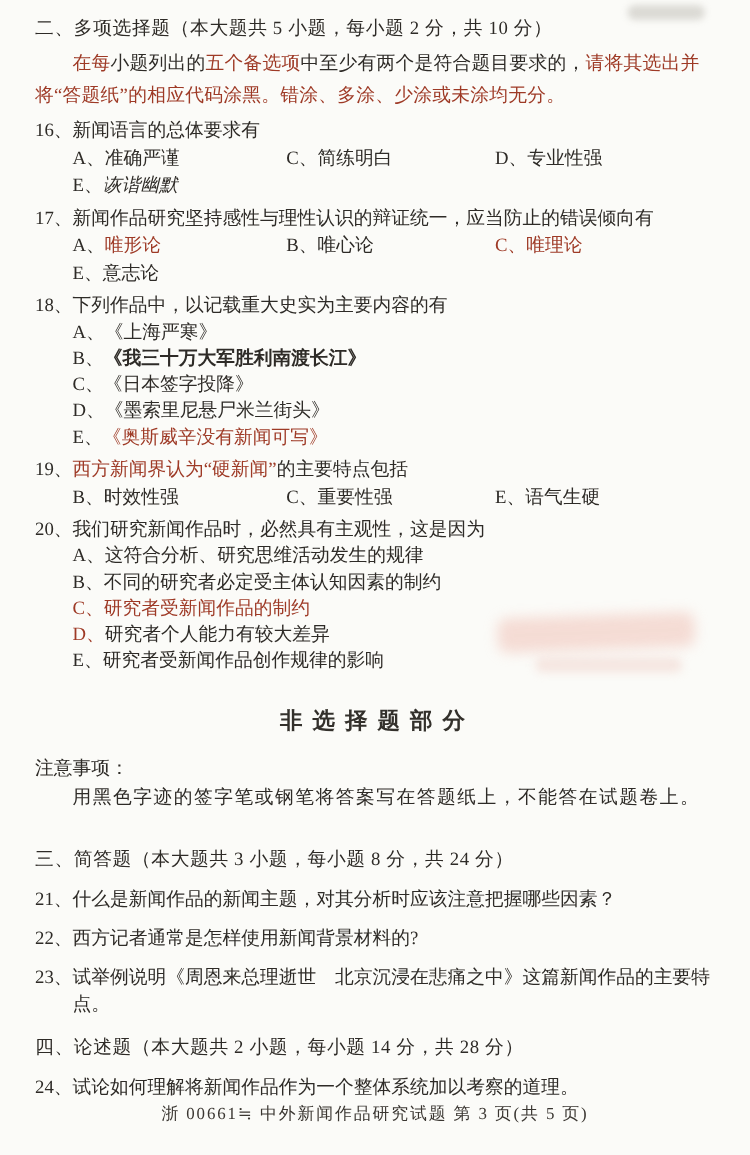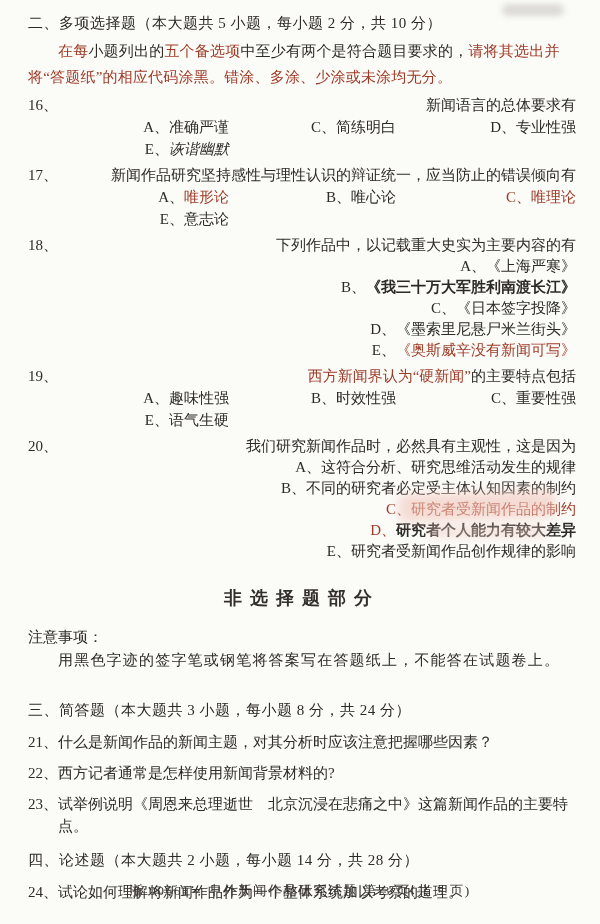--- a/index.html
+++ b/index.html
@@ -5,21 +5,21 @@
   html,body{margin:0;padding:0;background:#e9e9e6;}
   .page{
     position:relative;width:600px;height:924px;margin:0 auto;
     background:#fbfbf8;box-sizing:border-box;
     padding:12px 24px 0 28px;overflow:hidden;
     font-family:"Liberation Serif","DejaVu Serif",serif;
     font-size:15px;color:#2e2b27;
   }
   .heading{line-height:23px;letter-spacing:.5px;}
   .instruction{margin:3px 0 0;line-height:26px;text-indent:2em;letter-spacing:.2px;}
-  .question{margin-top:4px;text-align:right;}
+  .question{margin-top:4px;}
   .qrow{display:flex;line-height:22px;}
   .qnum{min-width:30px;flex:none;}
   .qstem{flex:1;}
   .opt-grid{display:grid;grid-template-columns:171px 167px auto;margin-left:30px;}
   .opt{line-height:22px;}
   .opt-row{margin-left:30px;line-height:21px;}
   .subheader{text-align:center;font-size:18px;font-weight:600;letter-spacing:8px;margin:24px 0 0;color:#33302b;}
   .notice{margin-top:16px;}
   .notice-label{line-height:22px;}
   .notice-body{text-indent:2em;line-height:25px;letter-spacing:1.2px;}
@@ -76,35 +76,34 @@
         <div class="opt-row"><span class="seg" style="color: rgb(46, 43, 39);">C、</span><span class="seg" style="color: rgb(46, 43, 39);">《日本签字投降》</span></div>
         <div class="opt-row"><span class="seg" style="color: rgb(46, 43, 39);">D、</span><span class="seg" style="color: rgb(46, 43, 39);">《墨索里尼悬尸米兰街头》</span></div>
         <div class="opt-row"><span class="seg" style="color: rgb(46, 43, 39);">E、</span><span class="seg" style="color: rgb(158, 58, 38);">《奥斯威辛没有新闻可写》</span></div>
       </div>
       <div class="question">
         <div class="qrow">
           <span class="qnum">19、</span>
           <span class="qstem"><span class="seg" style="color: rgb(158, 58, 38);">西方新闻界认为“硬新闻”</span><span class="seg" style="color: rgb(46, 43, 39);">的主要特点包括</span></span>
         </div>
         <div class="opt-grid">
-          <div class="opt"><span class="seg" style="color: rgb(46, 43, 39);">A、</span><span class="seg" style="color: rgb(46, 43, 39);">趣味性强</span></div>
           <div class="opt"><span class="seg" style="color: rgb(46, 43, 39);">B、</span><span class="seg" style="color: rgb(46, 43, 39);">时效性强</span></div>
           <div class="opt"><span class="seg" style="color: rgb(46, 43, 39);">C、</span><span class="seg" style="color: rgb(46, 43, 39);">重要性强</span></div>
           <div class="opt"><span class="seg" style="color: rgb(46, 43, 39);">E、</span><span class="seg" style="color: rgb(46, 43, 39);">语气生硬</span></div>
         </div>
       </div>
       <div class="question">
         <div class="qrow">
           <span class="qnum">20、</span>
           <span class="qstem"><span class="seg" style="color: rgb(46, 43, 39);">我们研究新闻作品时，必然具有主观性，这是因为</span></span>
         </div>
         <div class="opt-row"><span class="seg" style="color: rgb(46, 43, 39);">A、</span><span class="seg" style="color: rgb(46, 43, 39);">这符合分析、研究思维活动发生的规律</span></div>
         <div class="opt-row"><span class="seg" style="color: rgb(46, 43, 39);">B、</span><span class="seg" style="color: rgb(46, 43, 39);">不同的研究者必定受主体认知因素的制约</span></div>
         <div class="opt-row"><span class="seg" style="color: rgb(158, 58, 38);">C、</span><span class="seg" style="color: rgb(158, 58, 38);">研究者受新闻作品的制约</span></div>
-        <div class="opt-row"><span class="seg" style="color: rgb(158, 58, 38);">D、</span><span class="seg" style="color: rgb(46, 43, 39); font-weight: bold;">研究者个人能力有较大差异</span></div>
+        <div class="opt-row"><span class="seg" style="color: rgb(158, 58, 38);">D、</span><span class="seg" style="color: rgb(46, 43, 39);">研究者个人能力有较大差异</span></div>
         <div class="opt-row"><span class="seg" style="color: rgb(46, 43, 39);">E、</span><span class="seg" style="color: rgb(46, 43, 39);">研究者受新闻作品创作规律的影响</span></div>
       </div>
     </div>
 
   <h2 class="subheader">非选择题部分</h2>
 
   <div class="notice">
     <div class="notice-label">注意事项：</div>
     <div class="notice-body">用黑色字迹的签字笔或钢笔将答案写在答题纸上，不能答在试题卷上。</div>
   </div>

